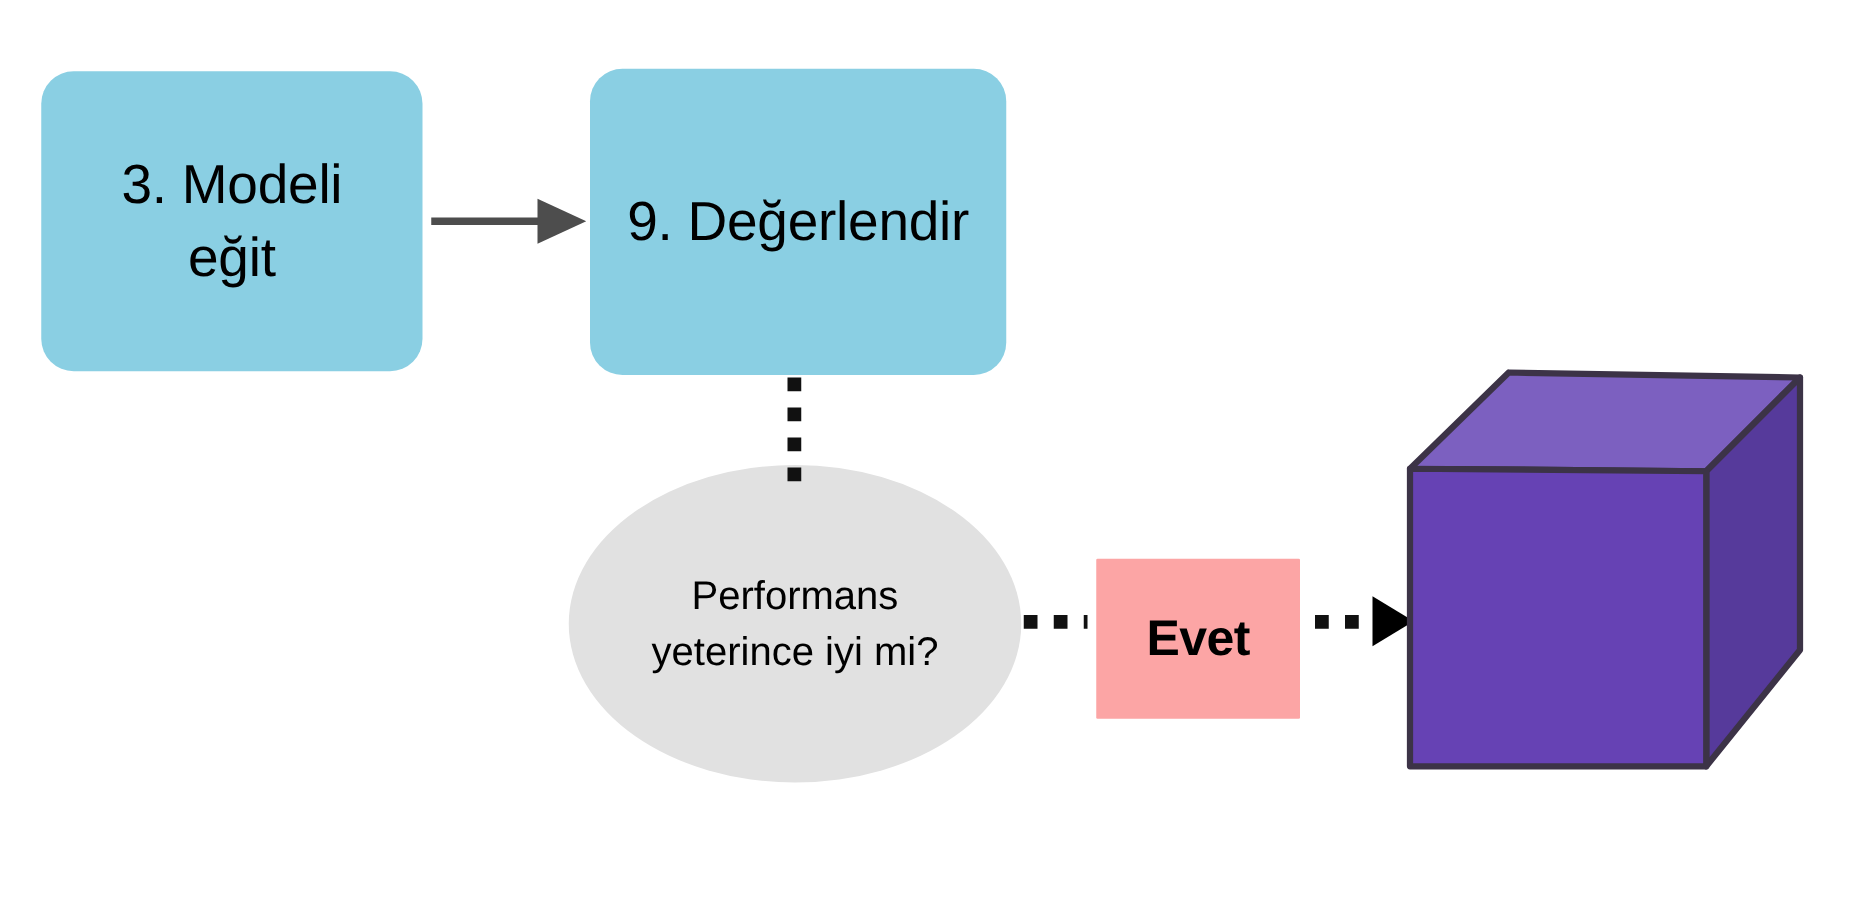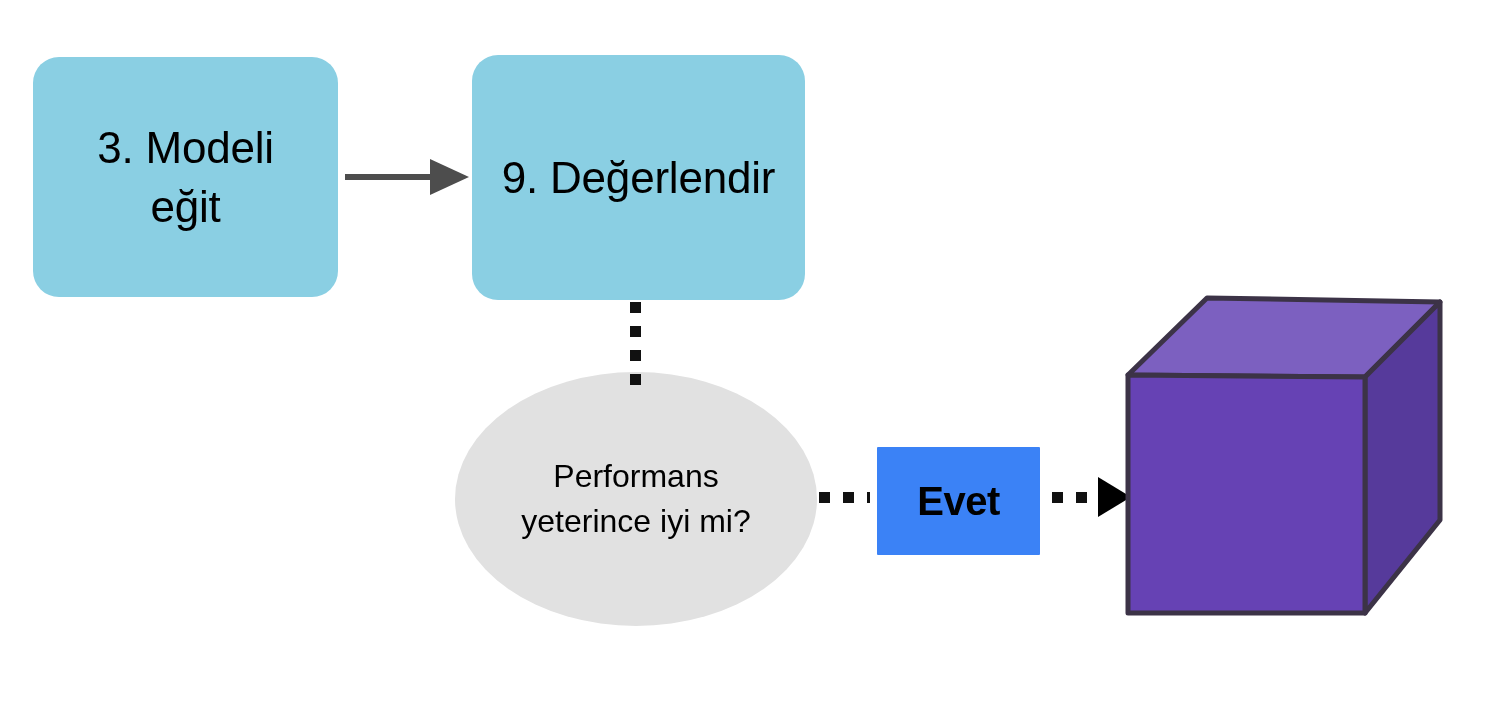--- a/index.html
+++ b/index.html
@@ -70,22 +70,22 @@
     font-weight: 400;
     white-space: pre-line;
     padding: 0 14px;
   }
 
   
   #box-yes {
     left: 877px;
     top: 447px;
     width: 163px;
-    height: 108px;
-    background: #3b82f6;
+    height: 128px;
+    background: #fca5a5;
     border-radius: 1px;
   }
   .yes-label {
     font-size: 40px;
     font-weight: 700;
     letter-spacing: -0.5px;
   }
 
   
   #overlay {

